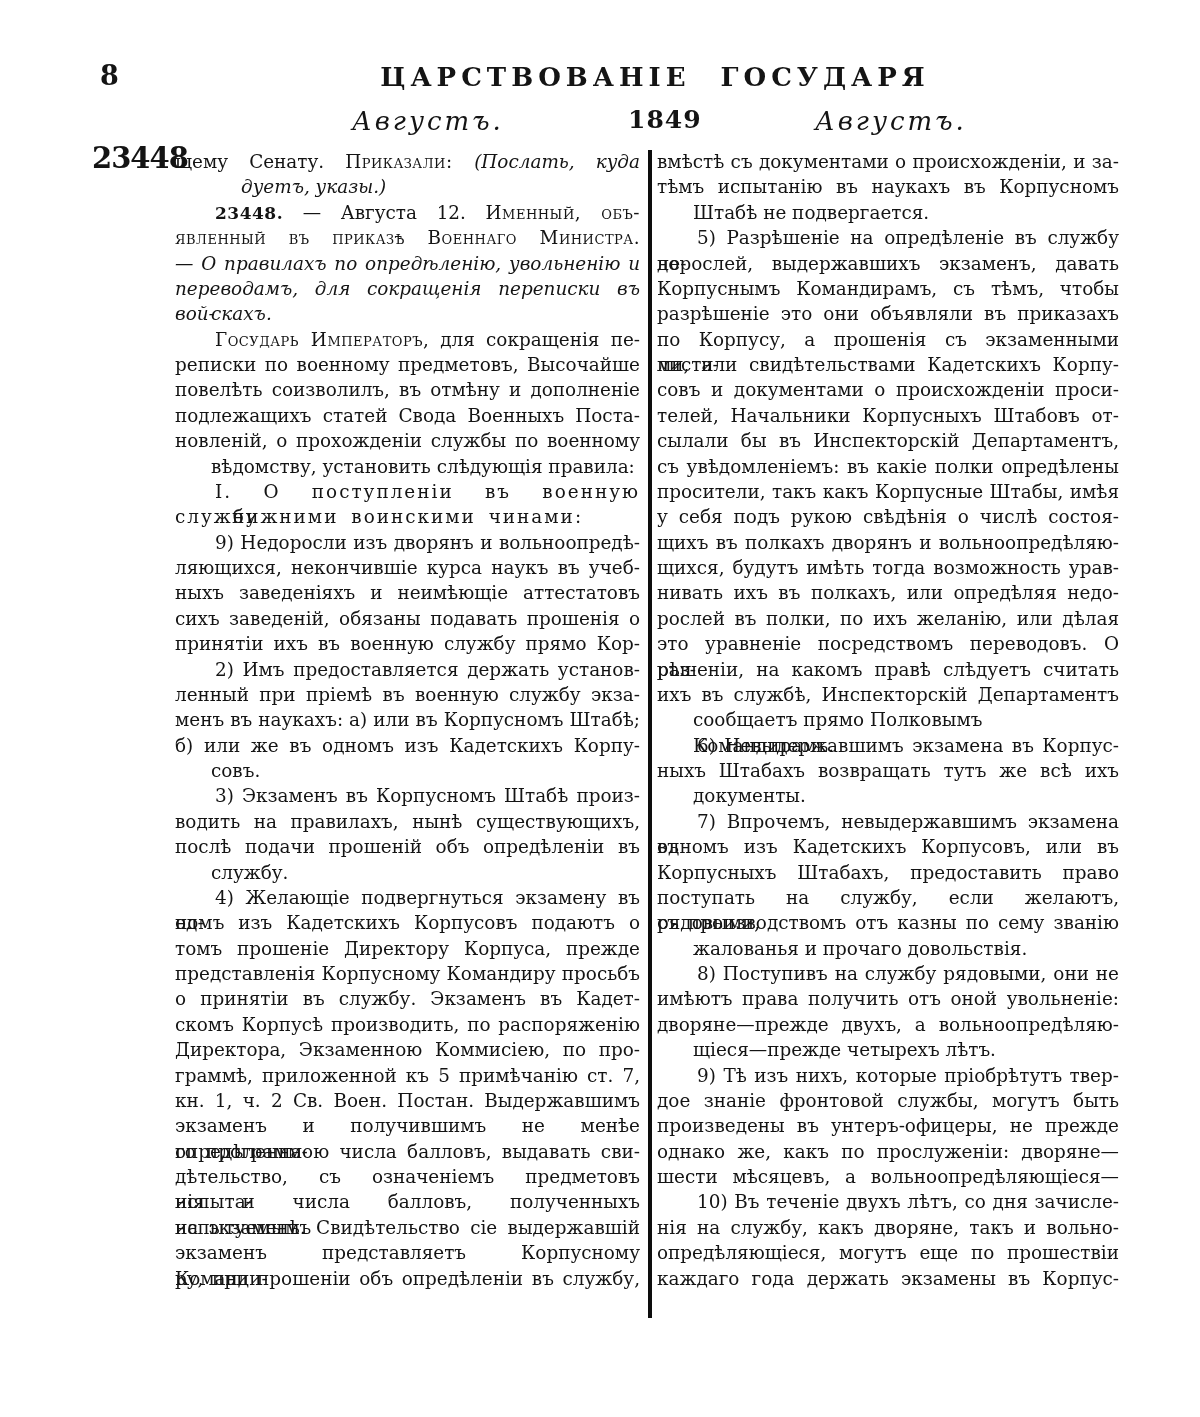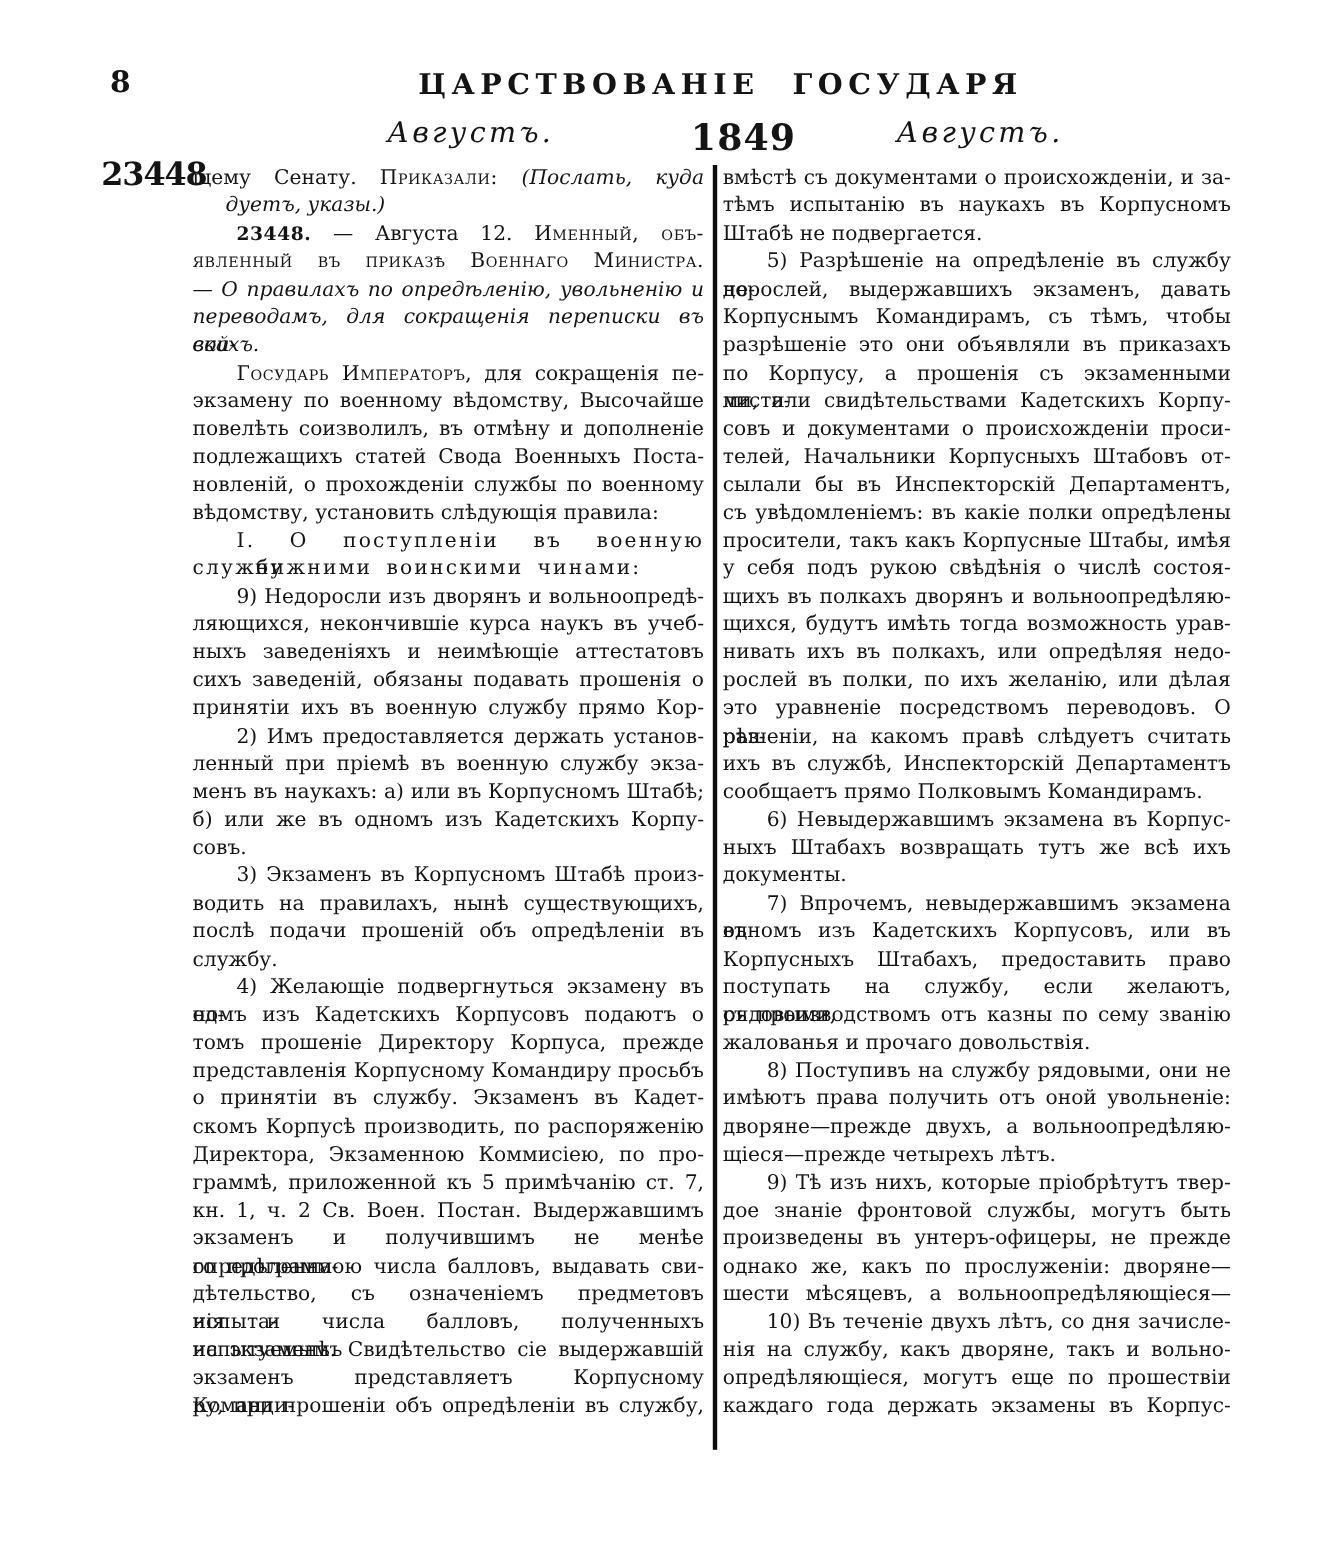--- a/index.html
+++ b/index.html
@@ -25,21 +25,21 @@
   .month {
     position: absolute; top: 106px;
     font-size: 26px; font-style: italic;
     letter-spacing: 3px; word-spacing: 4px;
     white-space: nowrap;
   }
   .month.left  { left: 352px; }
   .month.right { left: 815px; }
   .year {
     position: absolute; top: 105px; left: 628px;
-    font-size: 33px; font-weight: bold; letter-spacing: 1px;
+    font-size: 25px; font-weight: bold; letter-spacing: 1px;
   }
   .margin-num {
     position: absolute; left: 92px; top: 141px;
     font-size: 29px; font-weight: bold; letter-spacing: -1px;
   }
 
   .divider {
     position: absolute; left: 648px; top: 150px;
     height: 1168px; width: 4px;
     border-left: 2px solid #0d0d0d;
@@ -50,21 +50,21 @@
   .col {
     position: absolute; top: 149px;
     font-size: 18.4px; line-height: 25.38px;
     text-align: left;
   }
   .col.colL { left: 175px; width: 465px; }
   .col.colR { left: 657px; width: 462px; }
 
   .ln { height: 25.38px; white-space: nowrap; }
   .ln.j   { white-space: normal; text-align: justify; text-align-last: justify; }
-  .ln.last{ white-space: normal; text-align: left; text-align-last: auto; }
+  .ln.last{ white-space: normal; text-align: left; text-align-last: auto; margin-left: 36px; }
   .ln.ind   { text-indent: 40px; }
   .ln.ind30 { text-indent: 30px; }
   .ln.ctr { white-space: normal; text-align: center; text-align-last: center; }
   .ln.spx { letter-spacing: 2px; word-spacing: 5px; }
 
   .p  { }
   .i  { font-style: italic; }
   .sc { font-variant: small-caps; letter-spacing: 0.5px; margin-top: 13px; }
   .bn { font-weight: bold; font-size: 17px; letter-spacing: 0.5px; }
 </style>
@@ -84,21 +84,21 @@
 
   <div class="col colL">
       <div class="ln j"><span class="p">щему Сенату. </span><span class="sc">Приказали: </span><span class="i">(Послать, куда</span></div>
       <div class="ln last ind30"><span class="i">дуетъ, указы.)</span></div>
       <div class="ln j ind"><span class="bn">23448.</span><span class="p"> — Августа 12. </span><span class="sc">Именный, объ-</span></div>
       <div class="ln j"><span class="sc">явленный въ приказѣ Военнаго Министра.</span></div>
       <div class="ln j"><span class="i">— О правилахъ по опредѣленію, увольненію и</span></div>
       <div class="ln j"><span class="i">переводамъ, для сокращенія переписки въ вой-</span></div>
       <div class="ln last"><span class="i">скахъ.</span></div>
       <div class="ln j ind"><span class="sc">Государь Императоръ</span><span class="p">, для сокращенія пе-</span></div>
-      <div class="ln j"><span class="p">экзамену по военному вѣдомству, Высочайше</span></div>
+      <div class="ln j"><span class="p">реписки по военному предметовъ, Высочайше</span></div>
       <div class="ln j"><span class="p">повелѣть соизволилъ, въ отмѣну и дополненіе</span></div>
       <div class="ln j"><span class="p">подлежащихъ статей Свода Военныхъ Поста-</span></div>
       <div class="ln j"><span class="p">новленій, о прохожденіи службы по военному</span></div>
       <div class="ln last"><span class="p">вѣдомству, установить слѣдующія правила:</span></div>
       <div class="ln j spx ind"><span class="p">I. О поступленіи въ военную службу</span></div>
       <div class="ln ctr spx"><span class="p">нижними воинскими чинами:</span></div>
       <div class="ln j ind"><span class="p">9) Недоросли изъ дворянъ и вольноопредѣ-</span></div>
       <div class="ln j"><span class="p">ляющихся, некончившіе курса наукъ въ учеб-</span></div>
       <div class="ln j"><span class="p">ныхъ заведеніяхъ и неимѣющіе аттестатовъ</span></div>
       <div class="ln j"><span class="p">сихъ заведеній, обязаны подавать прошенія о</span></div>

